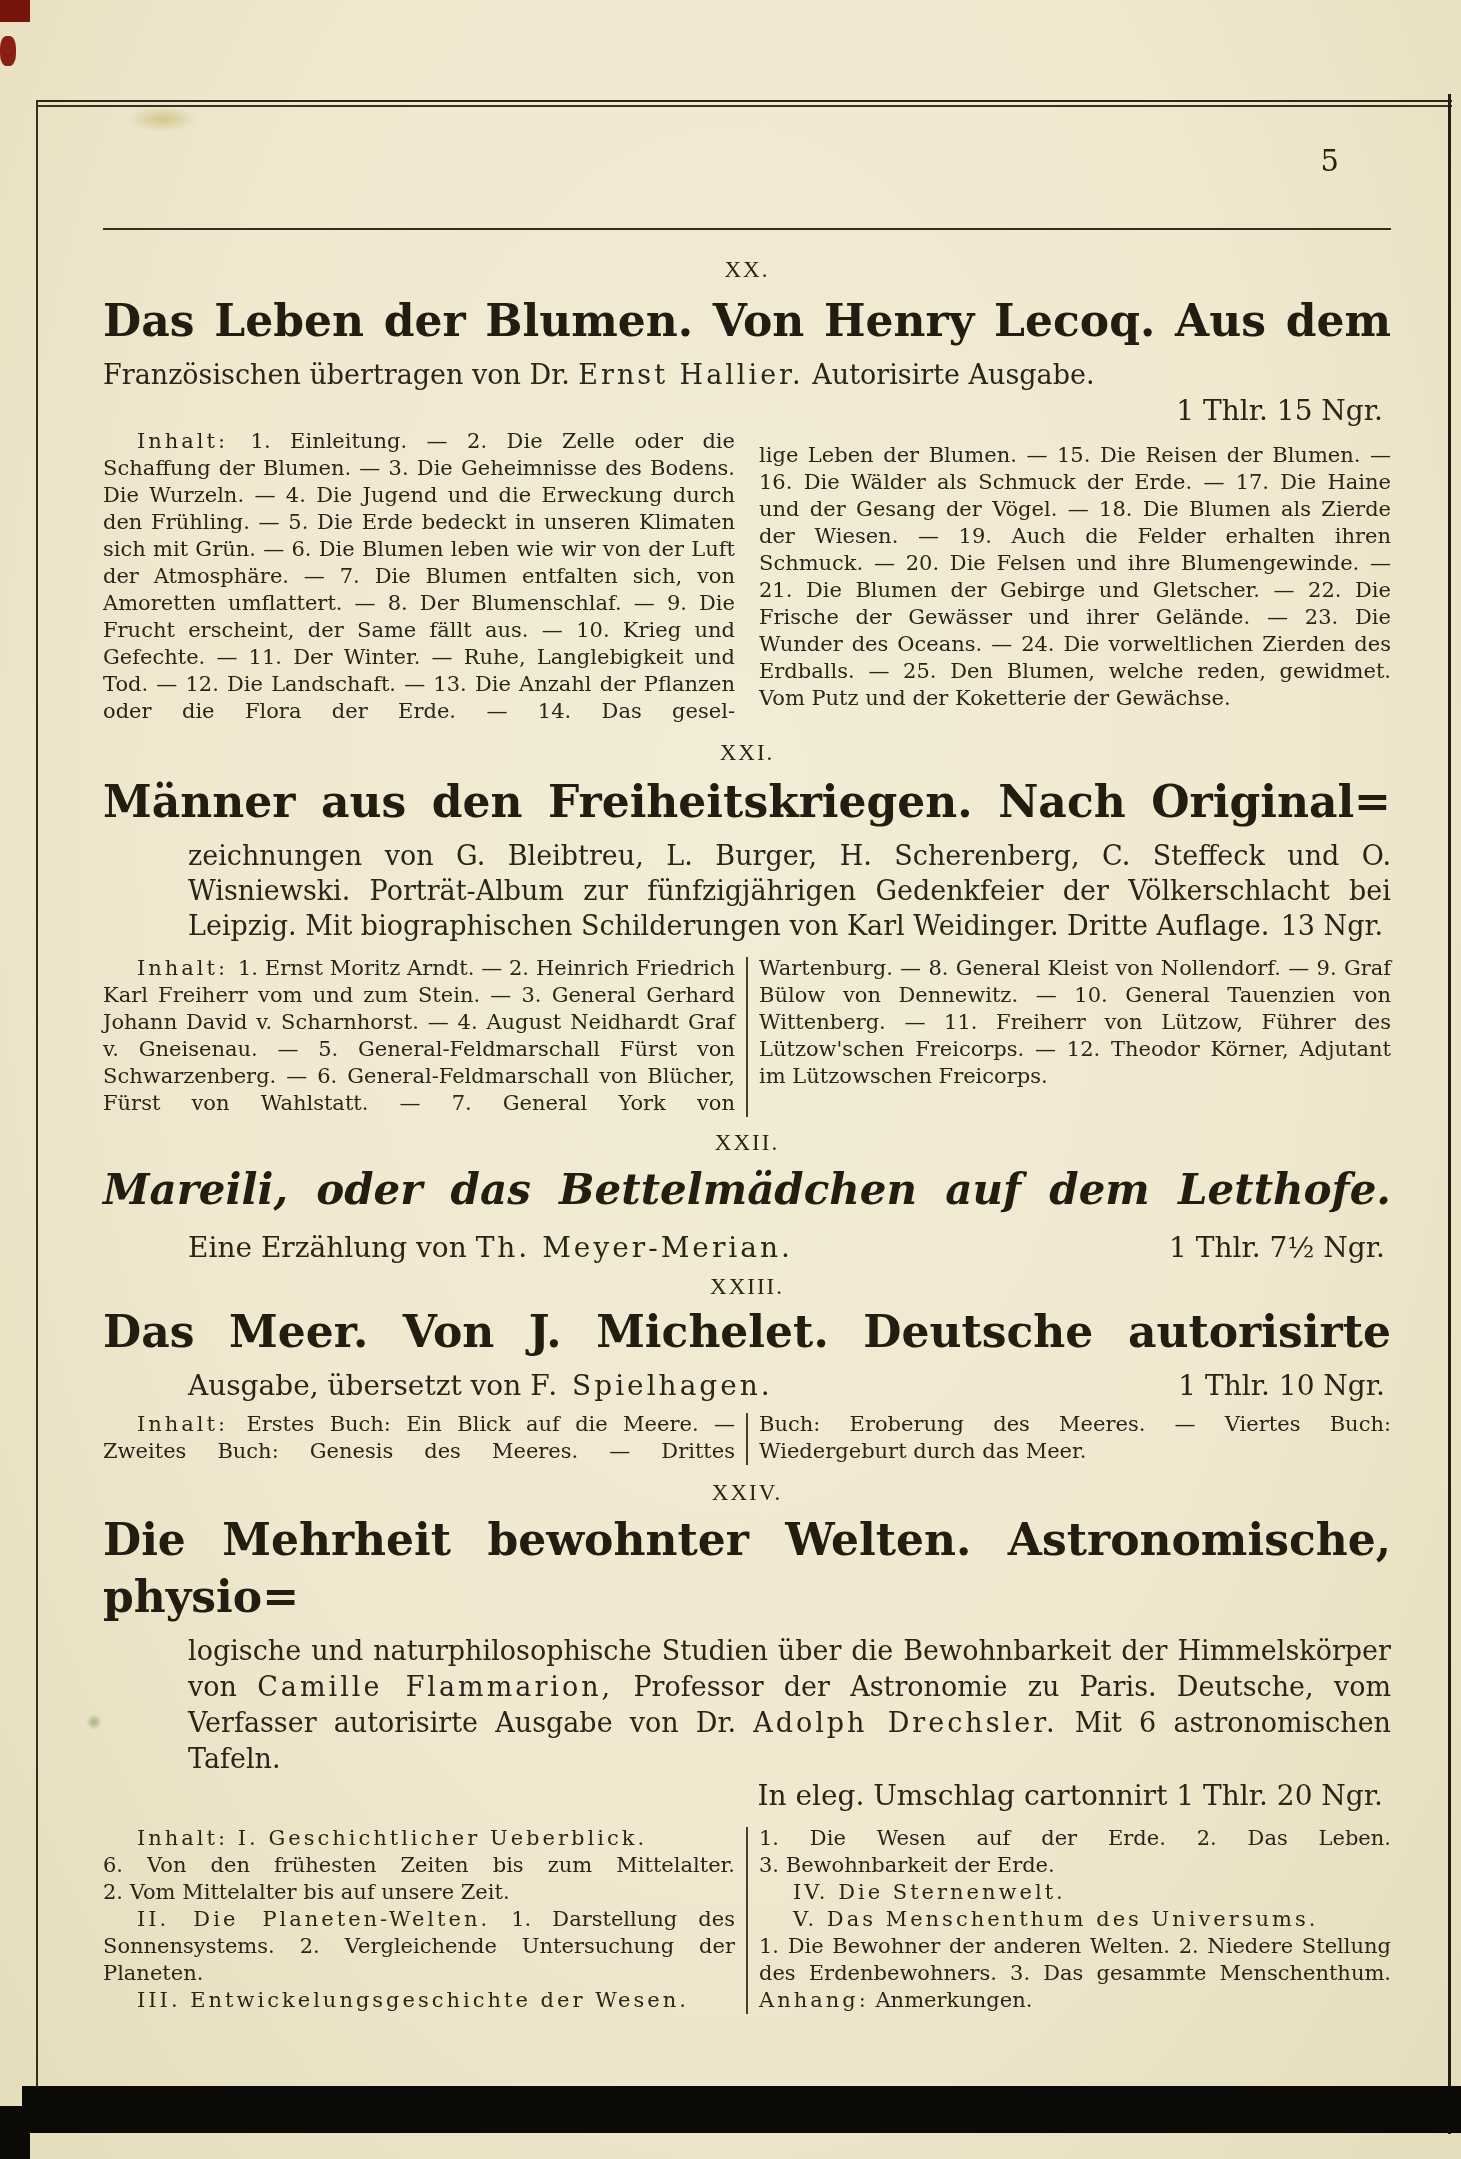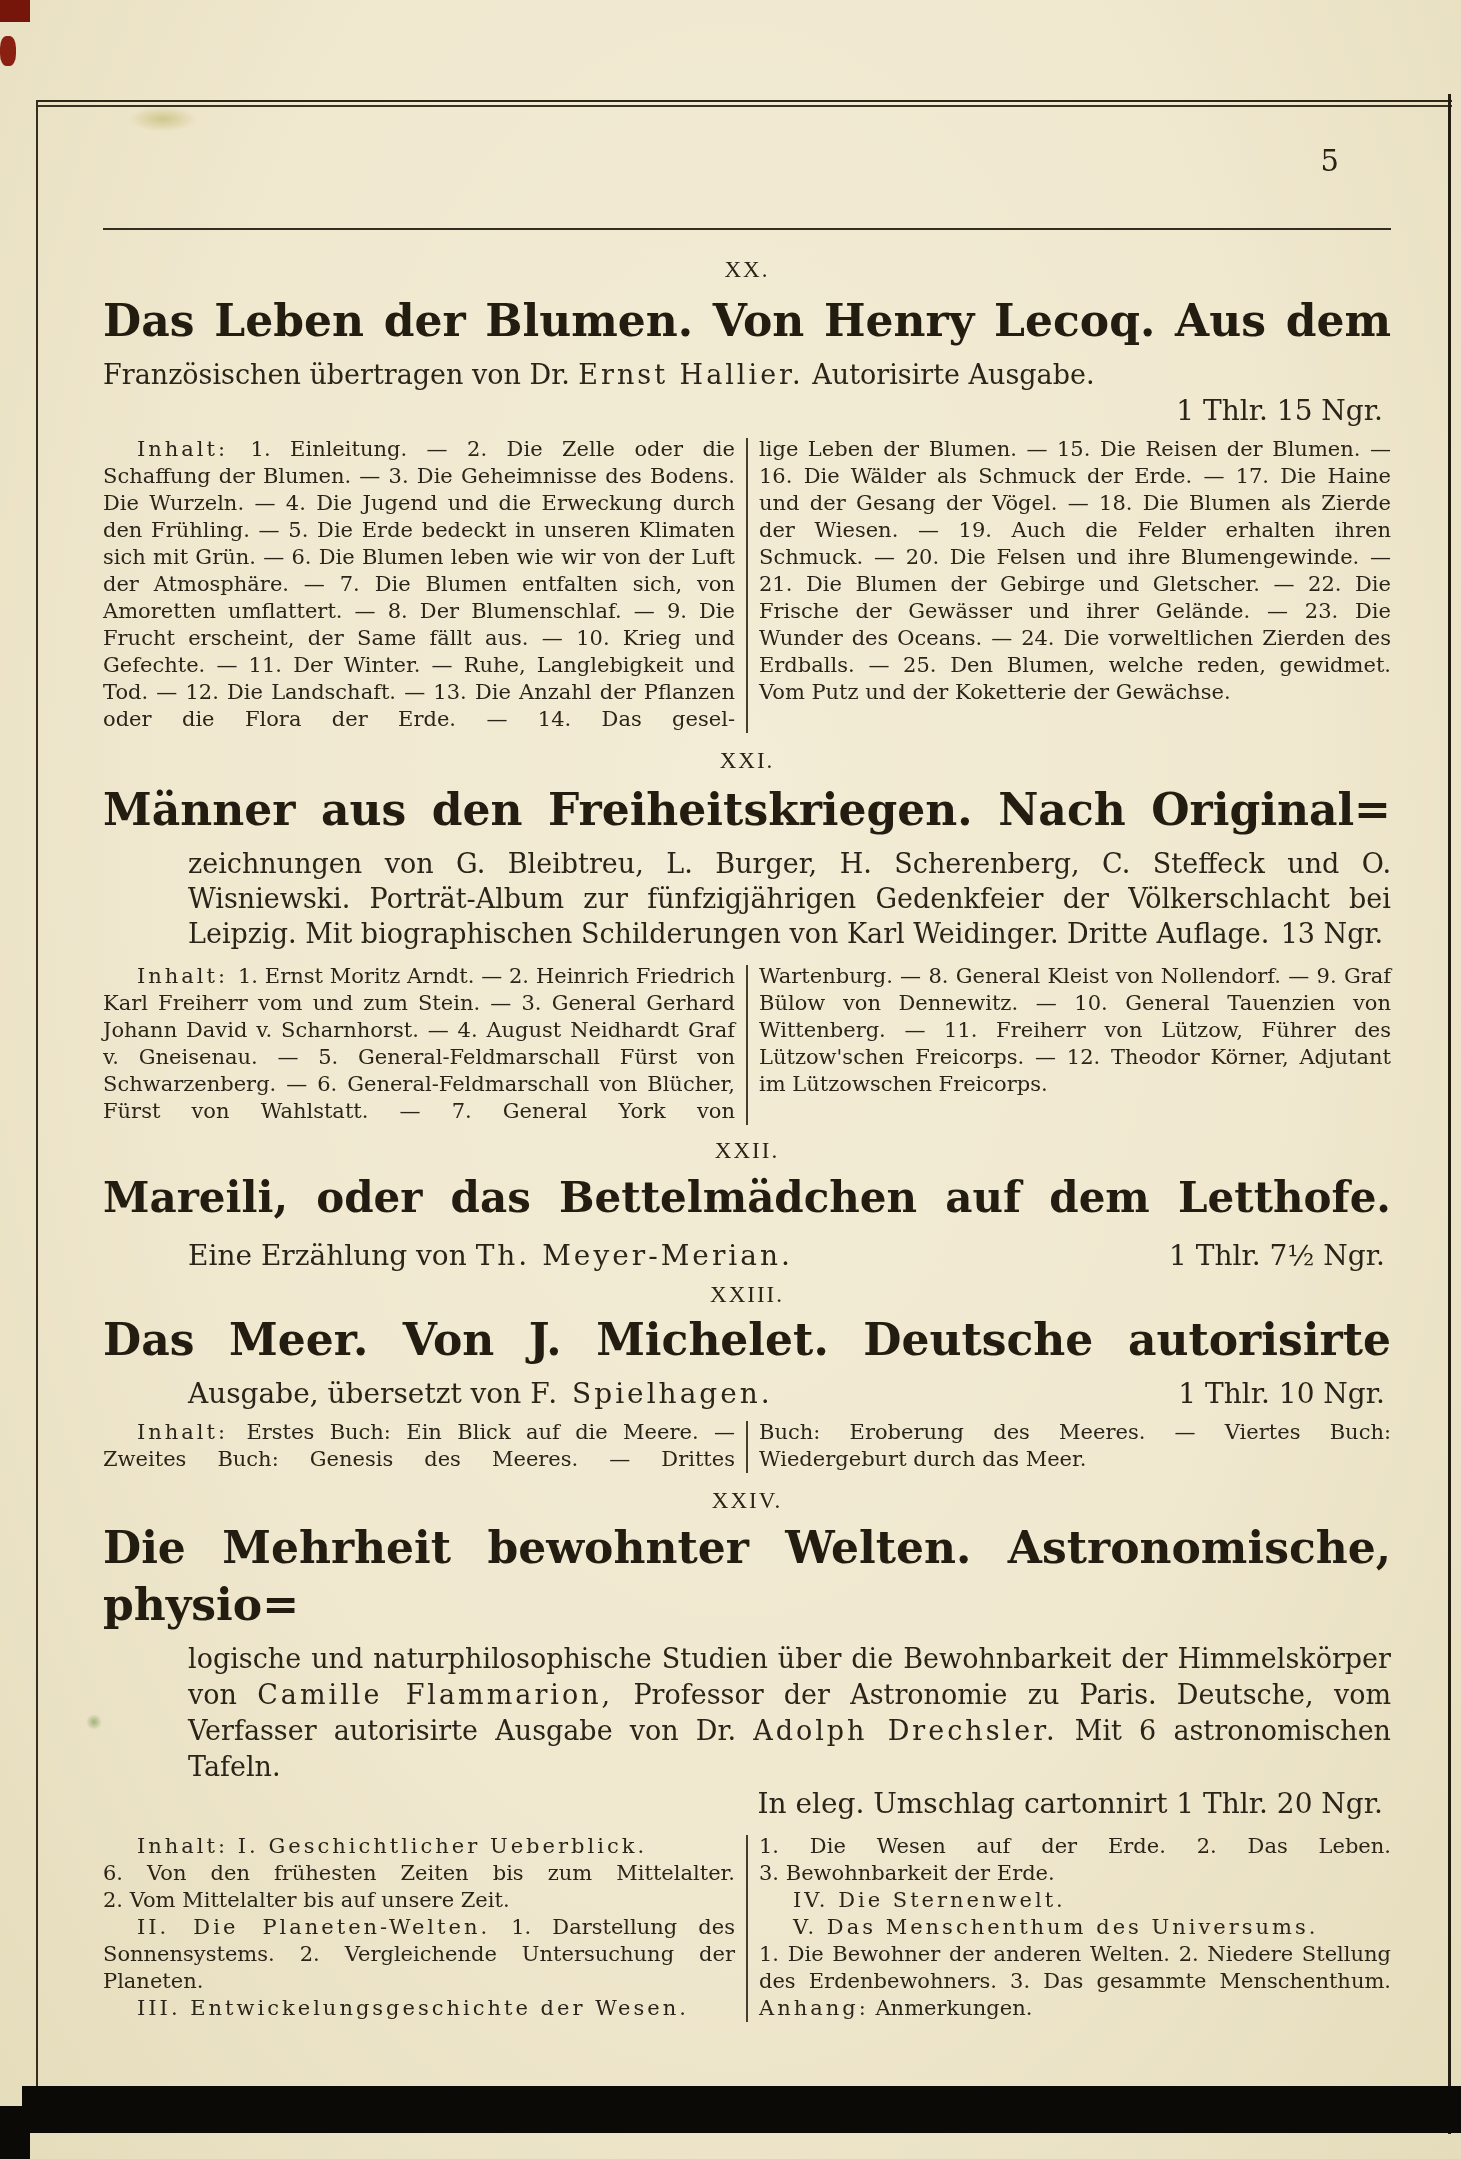--- a/index.html
+++ b/index.html
@@ -52,27 +52,27 @@
   .col-line{text-align:justify;}
   .col-line.indent{text-indent:34px;}
   .col-line.fill{text-align-last:justify;}
   .spaced{letter-spacing:3px;}
 
   
   .sec-xx  .numeral{margin-top:26px;}
   .sec-xx  .sec-title{margin-top:8px;}
   .sec-xx  .subtitle{margin-top:8px;}
   .sec-xx  .price-line{margin-top:2px;}
-  .sec-xx  .cols{margin-top:8px;}
+  .sec-xx  .cols{align-items:center;}
   .sec-xxi .numeral{margin-top:14px;}
   .sec-xxi .sec-title{margin-top:6px;}
   .sec-xxi .subtitle{margin-top:8px;}
   .sec-xxi .cols{margin-top:12px;}
   .sec-xxii .numeral{margin-top:12px;}
-  .sec-xxii .sec-title{margin-top:4px;font-size:42px;}
+  .sec-xxii .sec-title{margin-top:4px;font-size:42px;font-style:italic;}
   .sec-xxii .byline-row{margin-top:12px;}
   .sec-xxiii .numeral{margin-top:8px;}
   .sec-xxiii .sec-title{margin-top:2px;}
   .sec-xxiii .byline-row{margin-top:8px;}
   .sec-xxiii .cols{margin-top:8px;justify-content:flex-end;}
   .sec-xxiv .numeral{margin-top:14px;}
   .sec-xxiv .sec-title{margin-top:4px;}
   .sec-xxiv .subtitle{margin-top:8px;line-height:36px;}
   .sec-xxiv .price-line{margin-top:2px;}
   .sec-xxiv .cols{margin-top:12px;}

